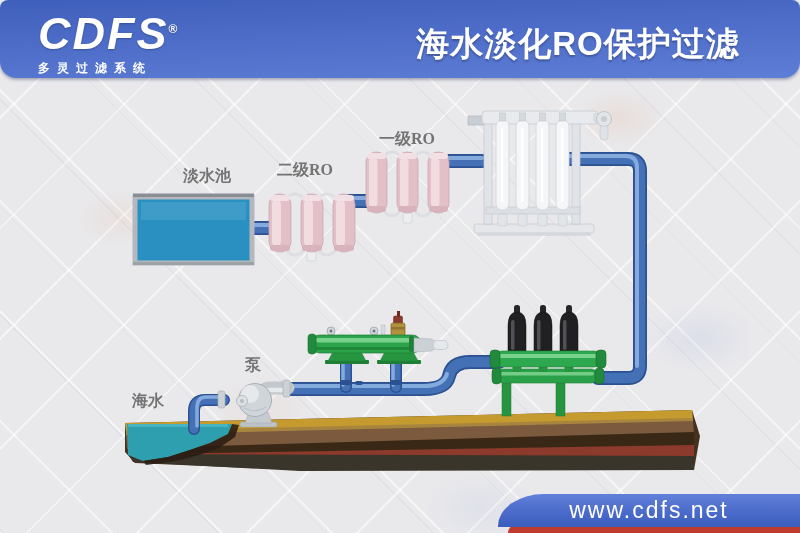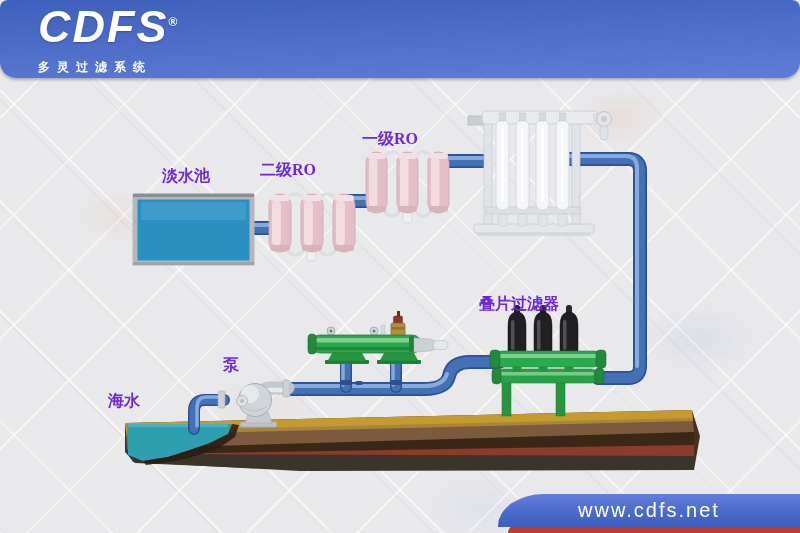--- a/index.html
+++ b/index.html
@@ -2,25 +2,25 @@
 <html><head>
 <meta charset="utf-8">
 <style>
   html,body{margin:0;padding:0;background:#fff;}
   #stage{position:relative;width:800px;height:533px;overflow:hidden;
     font-family:"Liberation Sans","DejaVu Sans",sans-serif;background:#e9e9ec;}
   
   .header{position:absolute;left:0;top:0;width:800px;height:78px;
     background:linear-gradient(178deg,#3f5fbc 0%,#4d6dc8 45%,#5e7dd6 100%);
     border-radius:8px 8px 16px 16px;box-shadow:0 2px 3px rgba(40,50,90,.35);}
-  .logo{position:absolute;left:38px;top:0;color:#fff;}
+  .logo{position:absolute;left:38px;top:7px;color:#fff;}
   .logo-brand{font-size:45px;font-weight:900;font-style:italic;letter-spacing:2px;
     line-height:44px;text-shadow:0 1px 2px rgba(0,0,0,.25);}
   .logo-reg{font-size:12px;font-weight:700;vertical-align:super;font-style:normal;}
-  .logo-tagline{font-size:12px;font-weight:700;letter-spacing:7px;margin-top:10px;
+  .logo-tagline{font-size:12px;font-weight:700;letter-spacing:7px;margin-top:4px;
     font-family:"Liberation Sans",sans-serif;}
   .header-title{position:absolute;right:22px;top:22px;width:400px;text-align:center;
     color:#fff;font-size:33px;font-weight:700;letter-spacing:1px;
     text-shadow:0 2px 2px rgba(0,0,0,.25);}
   
   .body-bg{position:absolute;left:0;top:78px;width:800px;height:455px;
     background:
       radial-gradient(70px 45px at 620px 40px,rgba(225,120,60,.10),transparent 70%),
       radial-gradient(70px 45px at 120px 140px,rgba(225,120,60,.08),transparent 70%),
       radial-gradient(80px 50px at 700px 260px,rgba(90,115,200,.09),transparent 70%),
@@ -33,29 +33,29 @@
   
   svg.diagram{position:absolute;left:0;top:0;}
   .pO{fill:none;stroke:#2c5191;stroke-width:14;stroke-linecap:round;stroke-linejoin:round}
   .pM{fill:none;stroke:#4470b6;stroke-width:10.5;stroke-linecap:round;stroke-linejoin:round}
   .pH{fill:none;stroke:#85aadd;stroke-width:4;stroke-linecap:round;stroke-linejoin:round}
   .pO2{fill:none;stroke:#2c5191;stroke-width:12;stroke-linecap:round}
   .pM2{fill:none;stroke:#4470b6;stroke-width:9;stroke-linecap:round}
   .pH2{fill:none;stroke:#85aadd;stroke-width:3.5;stroke-linecap:round}
   .conn{fill:none;stroke:#dddee2;stroke-width:3;}
   
-  .lbl{position:absolute;text-align:left;color:#6d28d9;font-weight:700;font-size:16px;
+  .lbl{position:absolute;text-align:center;color:#737373;font-weight:700;font-size:16px;
     font-family:"Liberation Serif","DejaVu Serif",serif;white-space:nowrap;}
   
   .banner-red{position:absolute;left:508px;top:524px;width:292px;height:9px;
     background:#bf3b2d;border-top-left-radius:26px;}
   .banner{position:absolute;left:498px;top:494px;width:302px;height:33px;
     background:linear-gradient(180deg,#617fda 0%,#4b6bca 55%,#3d5dbd 100%);
     border-top-left-radius:46px 32px;}
-  .banner-text{width:100%;text-align:center;color:#fff;font-size:20px;font-weight:400;
+  .banner-text{width:100%;text-align:center;color:#fff;font-size:23px;font-weight:400;
     letter-spacing:2px;line-height:32px;}
 </style>
 </head>
 <body>
 
 <div id="stage">
 
   <div class="body-bg"></div>
 
   <svg class="diagram" width="800" height="533" viewBox="0 0 800 533">
@@ -273,29 +273,29 @@
       <circle cx="250" cy="394" r="9" fill="#e9ecee" opacity="0.85"></circle>
       <path d="M244 408 Q255 414 266 407" fill="none" stroke="#bfc5cb" stroke-width="1.2"></path>
       <circle cx="242" cy="401" r="5.5" fill="#dde1e5" stroke="#aab0b7" stroke-width="0.8"></circle>
       <circle cx="242" cy="401" r="2" fill="#b6bcc2"></circle>
     </g>
   </svg>
 
   <div class="lbl" style="left:162px;top:166px;width:90px;">淡水池</div>
   <div class="lbl" style="left:260px;top:160px;width:90px;">二级RO</div>
   <div class="lbl" style="left:362px;top:129px;width:90px;">一级RO</div>
-  <div class="lbl" style="left:479px;top:294px;width:130px;">叠片过滤器</div>
   <div class="lbl" style="left:223px;top:355px;width:60px;">泵</div>
   <div class="lbl" style="left:108px;top:391px;width:80px;">海水</div>
 
   <div class="header">
     <div class="logo">
       <div class="logo-brand"><span>CDFS</span><span class="logo-reg">®</span></div>
       <div class="logo-tagline">多灵过滤系统</div>
     </div>
+    <div class="header-title">海水淡化RO保护过滤</div>
   </div>
 
   <div class="banner-red"></div>
   <div class="banner">
     <div class="banner-text">www.cdfs.net</div>
   </div>
 
 </div>
 
 </body></html>

